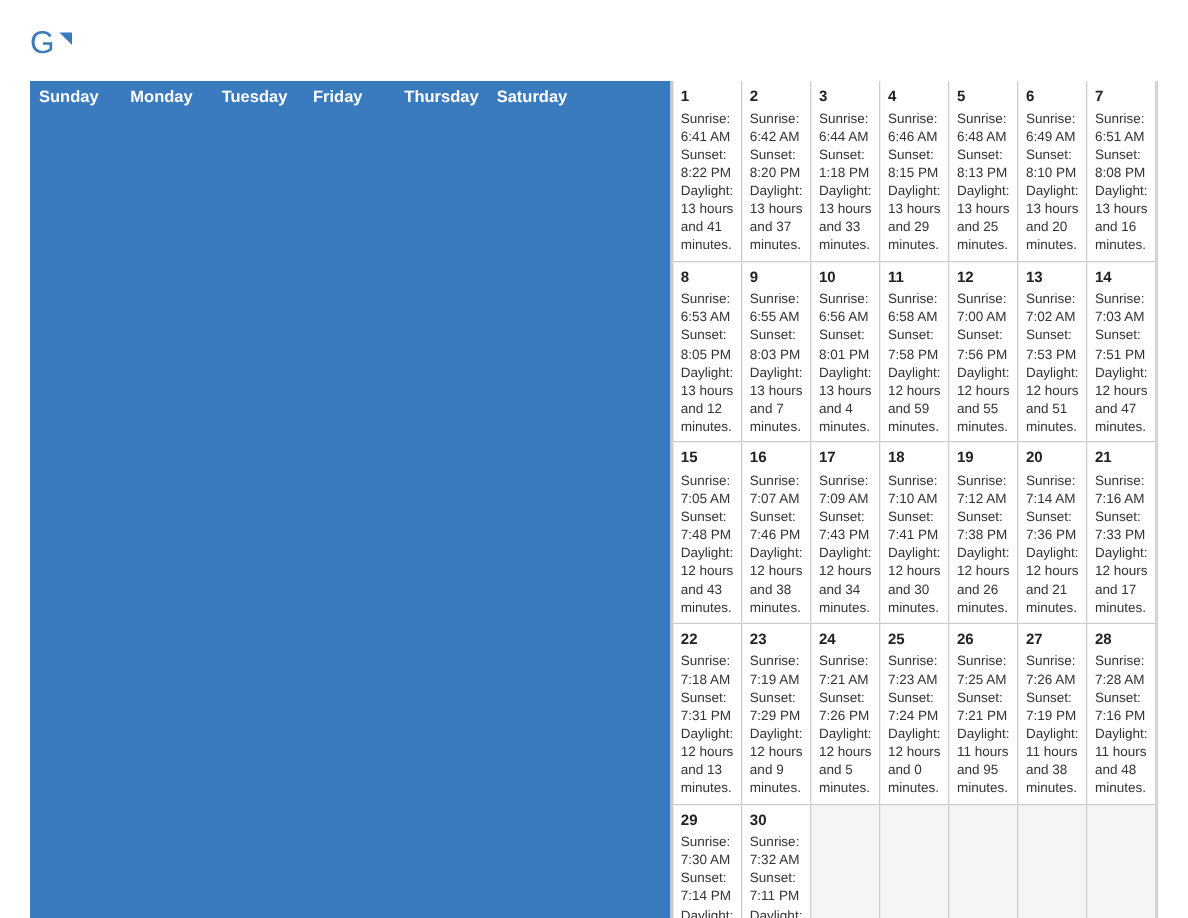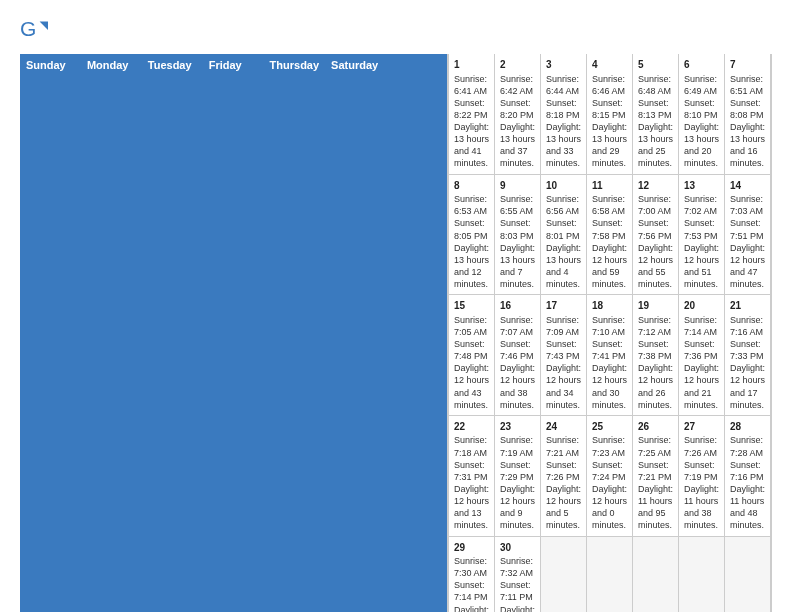--- a/index.html
+++ b/index.html
@@ -165,21 +165,21 @@
             <div class="cal-cell">
               <span class="day-num">2</span>
               <div>Sunrise: 6:42 AM</div>
               <div>Sunset: 8:20 PM</div>
               <div>Daylight: 13 hours</div>
               <div>and 37 minutes.</div>
             </div>
             <div class="cal-cell">
               <span class="day-num">3</span>
               <div>Sunrise: 6:44 AM</div>
-              <div>Sunset: 8:18 PM</div>
+              <div>Sunset: 1:18 PM</div>
               <div>Daylight: 13 hours</div>
               <div>and 33 minutes.</div>
             </div>
             <div class="cal-cell">
               <span class="day-num">4</span>
               <div>Sunrise: 6:46 AM</div>
               <div>Sunset: 8:15 PM</div>
               <div>Daylight: 13 hours</div>
               <div>and 29 minutes.</div>
             </div>

